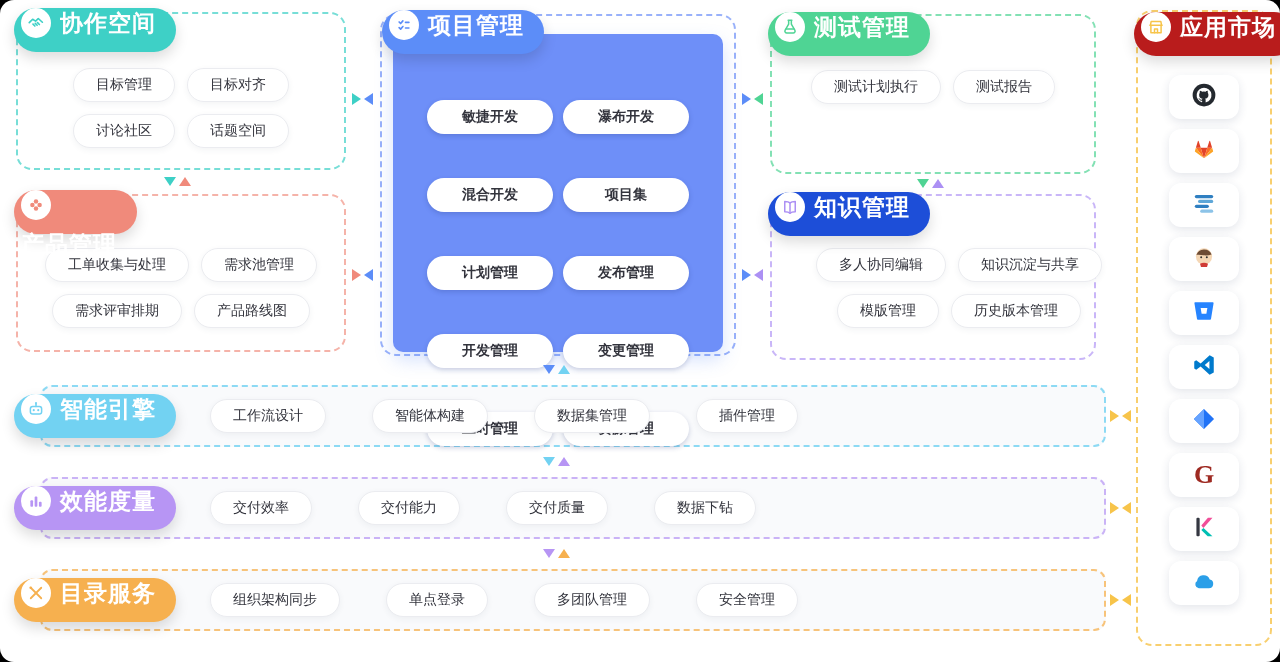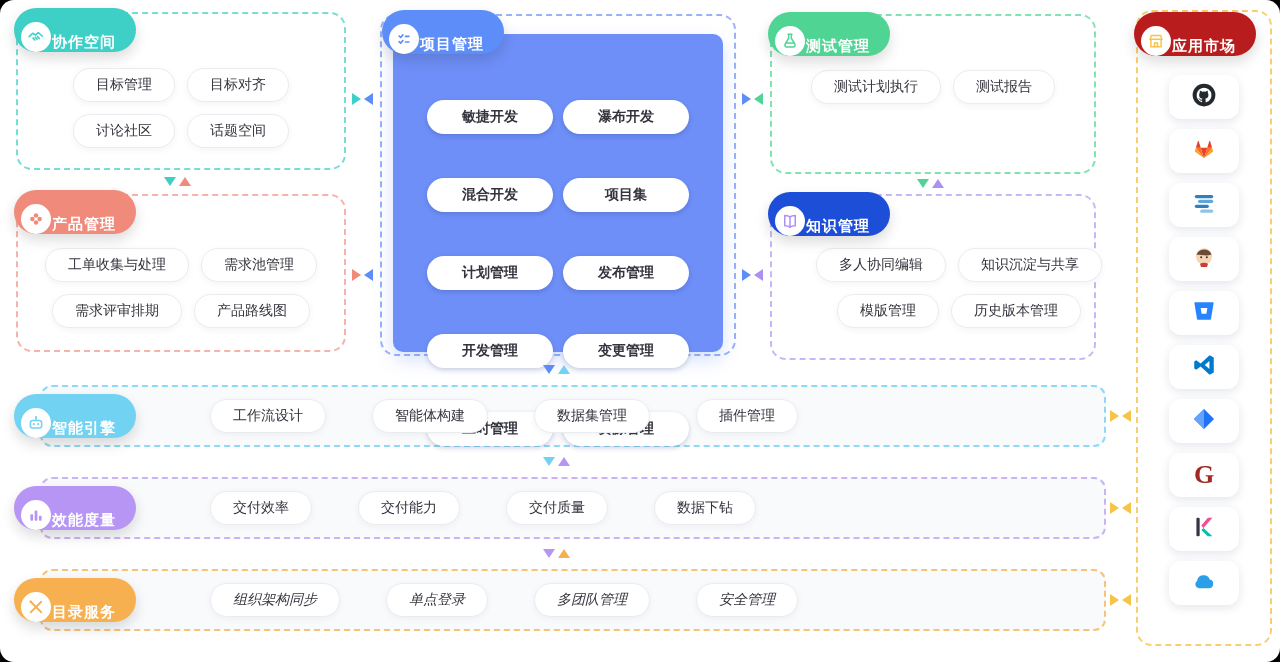--- a/index.html
+++ b/index.html
@@ -10,27 +10,27 @@
   .z-collab{left:16px;top:12px;width:330px;height:158px;border-color:rgba(62,208,198,.7);}
   .z-product{left:16px;top:194px;width:330px;height:158px;border-color:rgba(240,138,123,.65);}
   .z-project{left:380px;top:14px;width:356px;height:342px;border-color:rgba(110,145,248,.7);}
   .z-testing{left:770px;top:14px;width:326px;height:160px;border-color:rgba(79,212,148,.7);}
   .z-knowledge{left:770px;top:194px;width:326px;height:166px;border-color:rgba(172,144,244,.65);}
   .z-ai{left:40px;top:385px;width:1066px;height:62px;border-color:rgba(114,210,242,.8);background:#f9fafc;border-radius:12px;}
   .z-metrics{left:40px;top:477px;width:1066px;height:62px;border-color:rgba(183,149,244,.7);background:#f9fafc;border-radius:12px;}
   .z-directory{left:40px;top:569px;width:1066px;height:62px;border-color:rgba(246,176,79,.75);background:#f9fafc;border-radius:12px;}
   .z-market{left:1136px;top:10px;width:136px;height:636px;border-color:rgba(247,196,74,.8);}
 
-  .badge{position:absolute;z-index:5;display:flex;align-items:flex-end;gap:1px;height:44px;padding:0 20px 0 7px;
-    border-radius:24px;color:#fff;font-weight:700;font-size:15px;letter-spacing:1px;
+  .badge{position:absolute;z-index:5;display:flex;align-items:flex-start;gap:9px;height:44px;padding:0 20px 0 7px;
+    border-radius:24px;color:#fff;font-weight:700;font-size:23px;letter-spacing:1px;
     box-shadow:0 6px 14px rgba(0,0,0,.14);white-space:nowrap;}
   .badge .bicon{width:30px;height:30px;border-radius:50%;background:#fff;display:flex;align-items:center;justify-content:center;flex:0 0 auto;}
   .badge svg{display:block;}
   .b-collab{left:14px;top:8px;background:#3ED0C6;}   .b-collab .bicon{color:#3ED0C6;}
-  .b-product{left:14px;top:190px;background:#F08A7B;} .b-product .bicon{color:#F08A7B;}
+  .b-product{left:14px;top:190px;background:#F08A7B;flex-direction:column;} .b-product .bicon{color:#F08A7B;}
   .b-project{left:382px;top:10px;background:#5C8DF8;} .b-project .bicon{color:#5C8DF8;}
   .b-testing{left:768px;top:12px;background:#4FD494;} .b-testing .bicon{color:#4FD494;}
   .b-knowledge{left:768px;top:192px;background:#1d4ed8;} .b-knowledge .bicon{color:#AC90F4;}
   .b-ai{left:14px;top:394px;background:#72D2F2;}      .b-ai .bicon{color:#72D2F2;}
   .b-metrics{left:14px;top:486px;background:#B795F4;} .b-metrics .bicon{color:#B795F4;}
   .b-directory{left:14px;top:578px;background:#F6B04F;} .b-directory .bicon{color:#F6B04F;}
   .b-market{left:1134px;top:12px;background:#b91c1c;}  .b-market .bicon{color:#F7C44A;}
 
   .pill{box-sizing:border-box;display:flex;align-items:center;justify-content:center;height:34px;padding:0 22px;
     border-radius:18px;background:#fff;border:1px solid #ebecf0;box-shadow:0 2px 6px rgba(50,60,80,.06);
@@ -44,21 +44,21 @@
 
   .blue-panel{position:absolute;left:393px;top:34px;width:330px;height:318px;background:#6E8FF8;border-radius:10px;
     box-shadow:0 8px 18px rgba(92,141,248,.25);z-index:1;
     display:grid;grid-template-columns:repeat(2,126px);gap:16px 10px;justify-content:center;align-content:start;
     padding-top:38px;box-sizing:border-box;}
   .blue-panel .pill{width:126px;padding:0;font-weight:700;border:none;box-shadow:0 2px 5px rgba(30,50,120,.22);margin-top:28px;}
 
   .hrow-pills{position:absolute;display:flex;gap:46px;z-index:2;}
   .hp-ai{left:210px;top:399px;}
   .hp-metrics{left:210px;top:491px;}
-  .hp-directory{left:210px;top:583px;font-style:italic;}
+  .hp-directory{left:210px;top:583px;}
 
   .apps{position:absolute;left:1136px;top:75px;width:136px;display:flex;flex-direction:column;align-items:center;gap:10px;z-index:2;}
   .app-card{width:70px;height:44px;border-radius:12px;background:#fff;box-shadow:0 3px 10px rgba(30,50,90,.12);
     display:flex;align-items:center;justify-content:center;}
   .gletter{font-family:"Liberation Serif","DejaVu Serif",serif;font-weight:700;font-size:26px;color:#9e2a22;line-height:1;}
 
   .conn{position:absolute;display:flex;gap:3px;z-index:4;}
   .t{width:0;height:0;}
   .t.down{border-left:6px solid transparent;border-right:6px solid transparent;border-top:9px solid var(--c);}
   .t.up{border-left:6px solid transparent;border-right:6px solid transparent;border-bottom:9px solid var(--c);}

